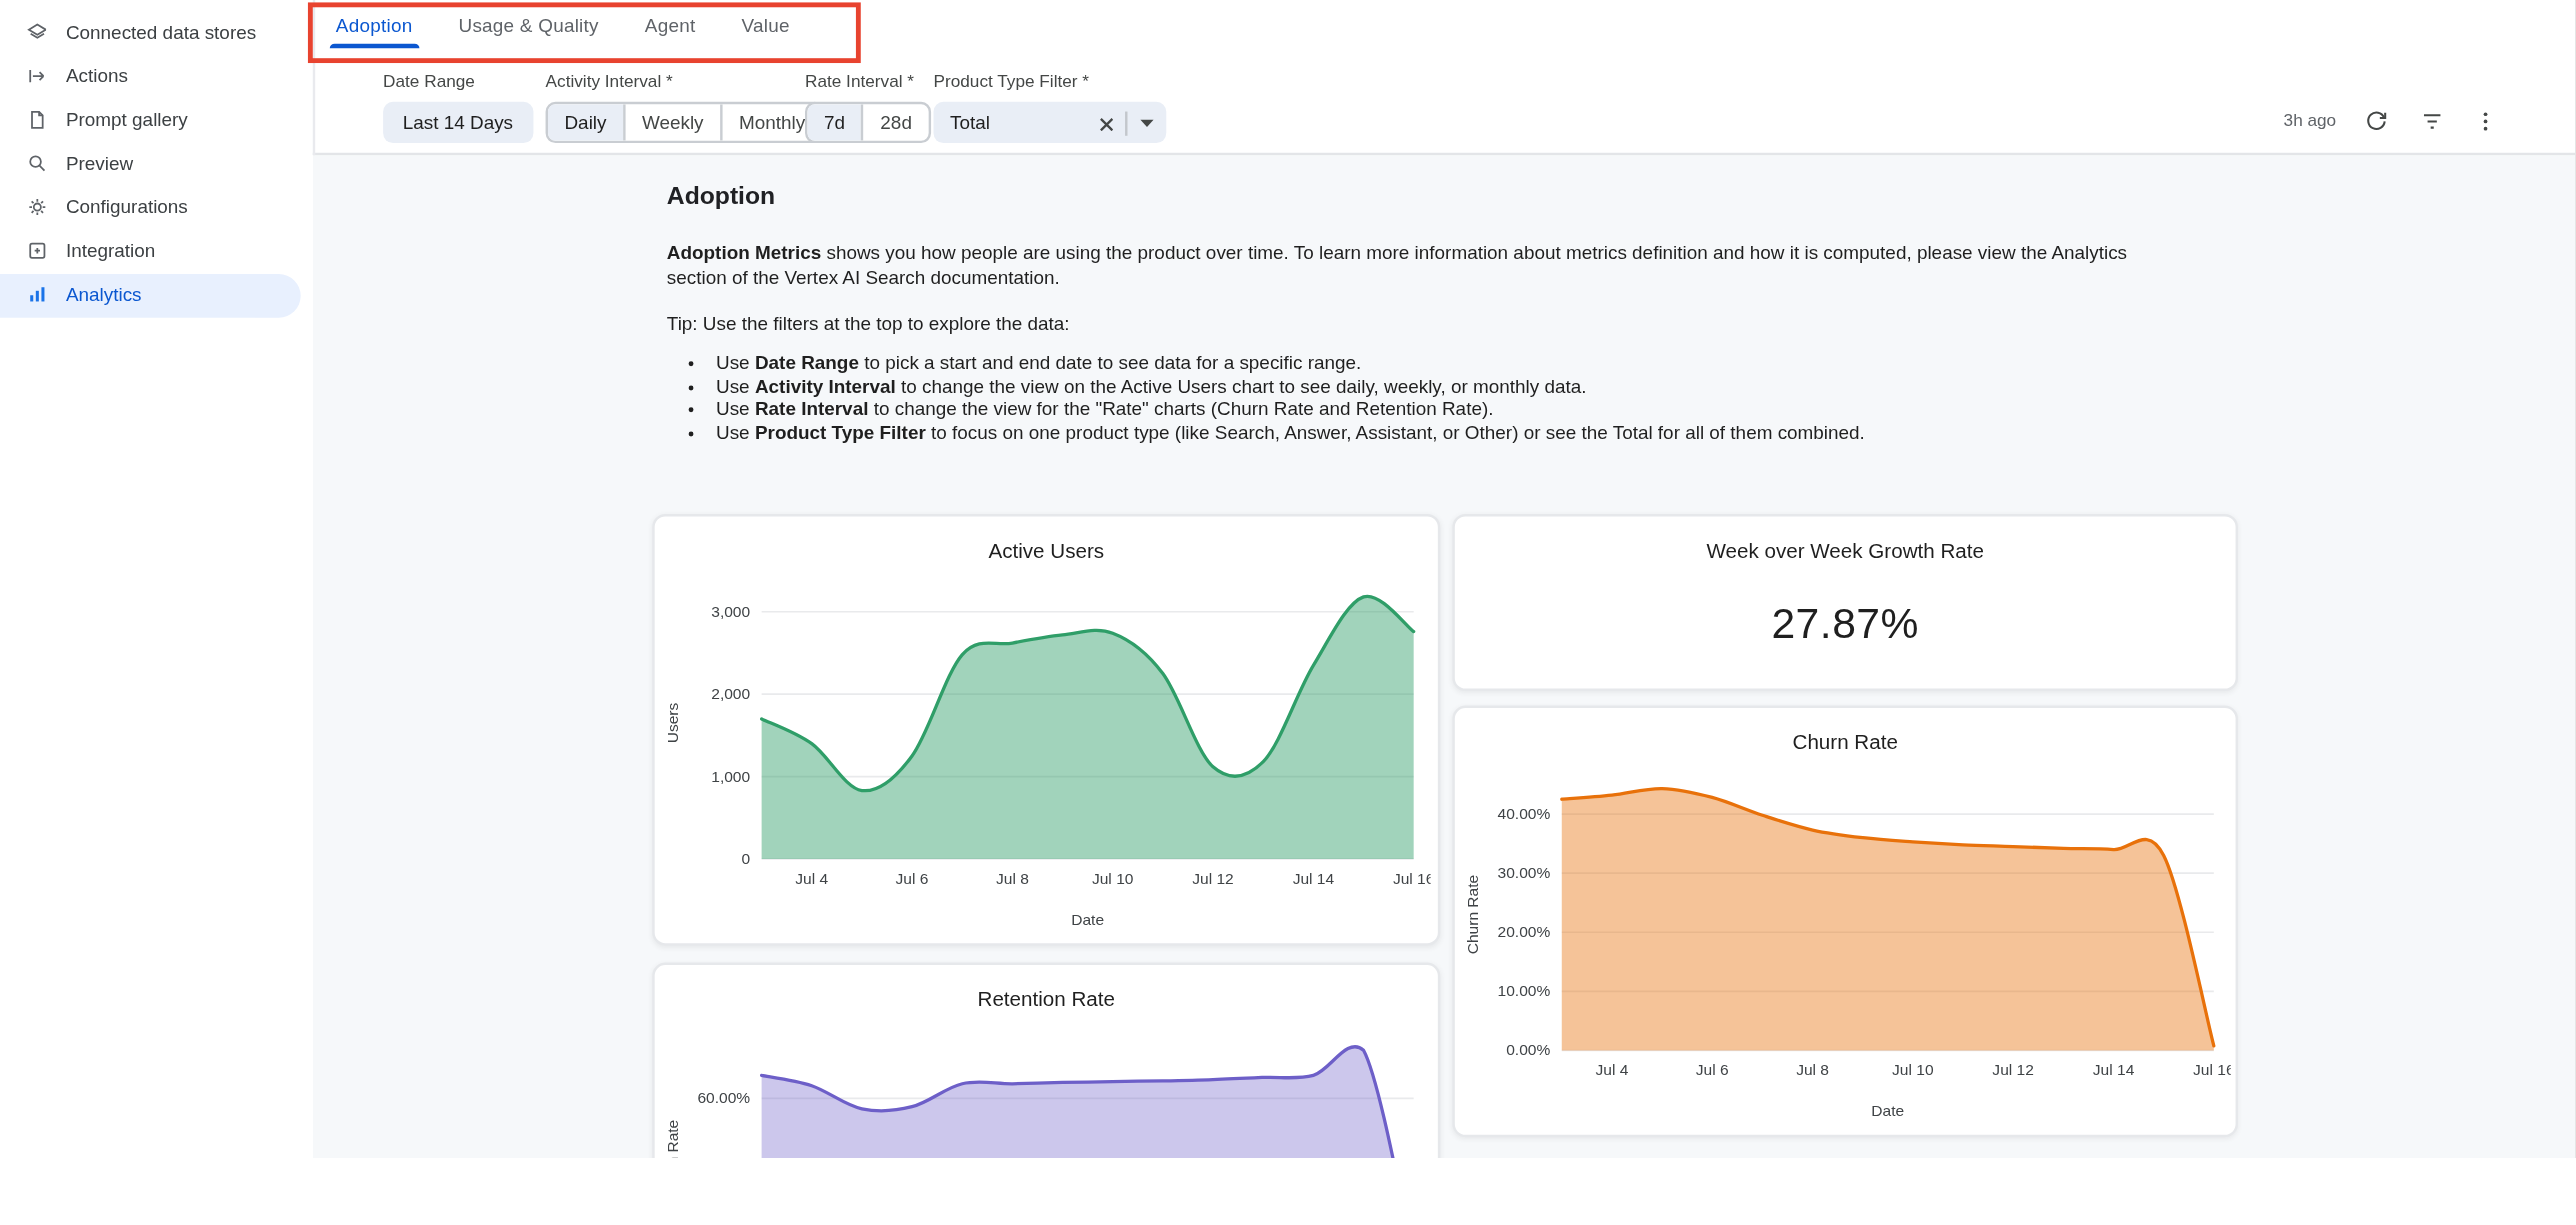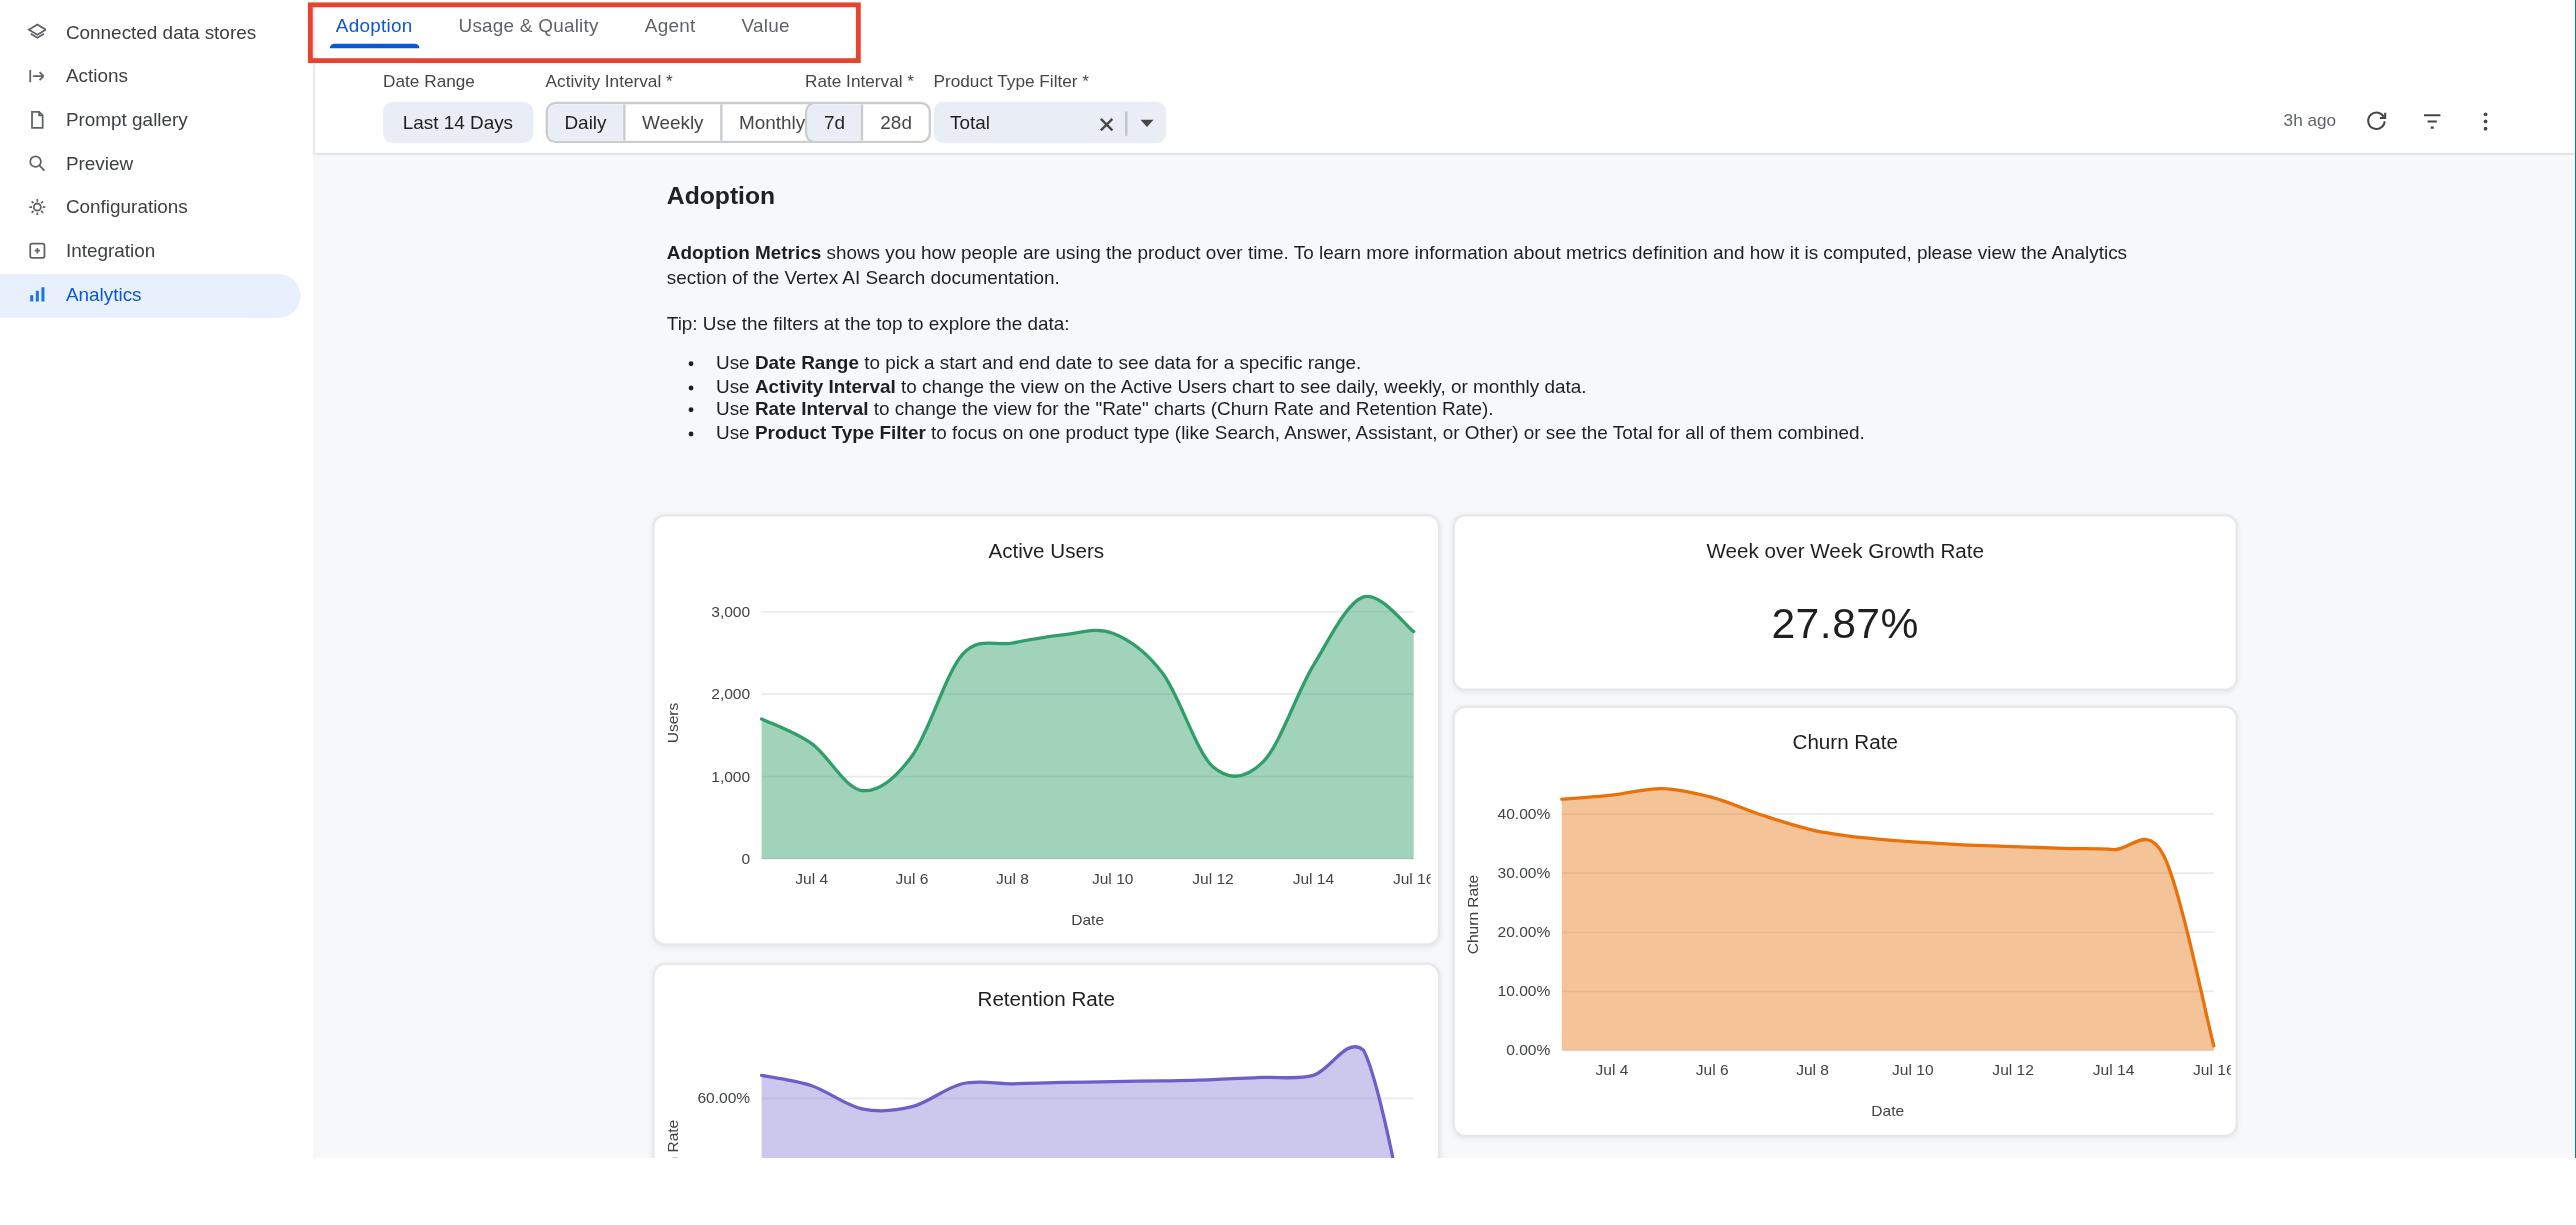--- a/index.html
+++ b/index.html
@@ -1,17 +1,17 @@
 <!DOCTYPE html>
 <html style="font-size:11px"><head>
 <meta charset="utf-8">
 <style>
   * { box-sizing: border-box; margin: 0; padding: 0; }
   html,body { background:#fff; }
-  #viewport { position:relative; width:2576px; height:1158px; overflow:hidden; background:#0f766e; }
+  #viewport { position:relative; width:2576px; height:1158px; overflow:hidden; background:#e5e5e5; }
   #app {
     position:absolute; left:0; top:0; width:1062px; height:505px;
     transform: scale(2.4247); transform-origin: 0 0;
     font-family: "Liberation Sans", sans-serif;
     background:#fff; overflow:hidden;
   }
 
   
   .sidebar { position:absolute; left:0; top:0; width:129px; height:505px; background:#fff; padding-top:4.7px; z-index:2; }
   .side-item { display:flex; align-items:center; height:18px; padding-left:10.2px; gap:7.5px;

